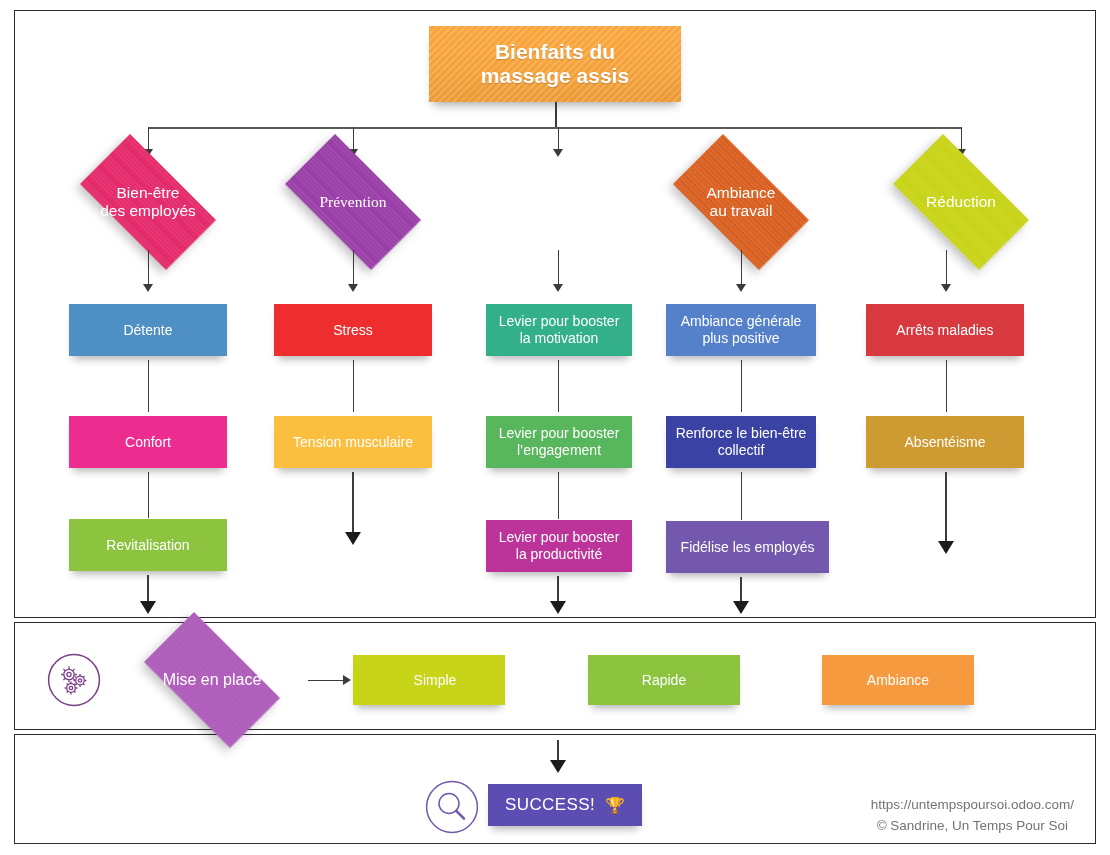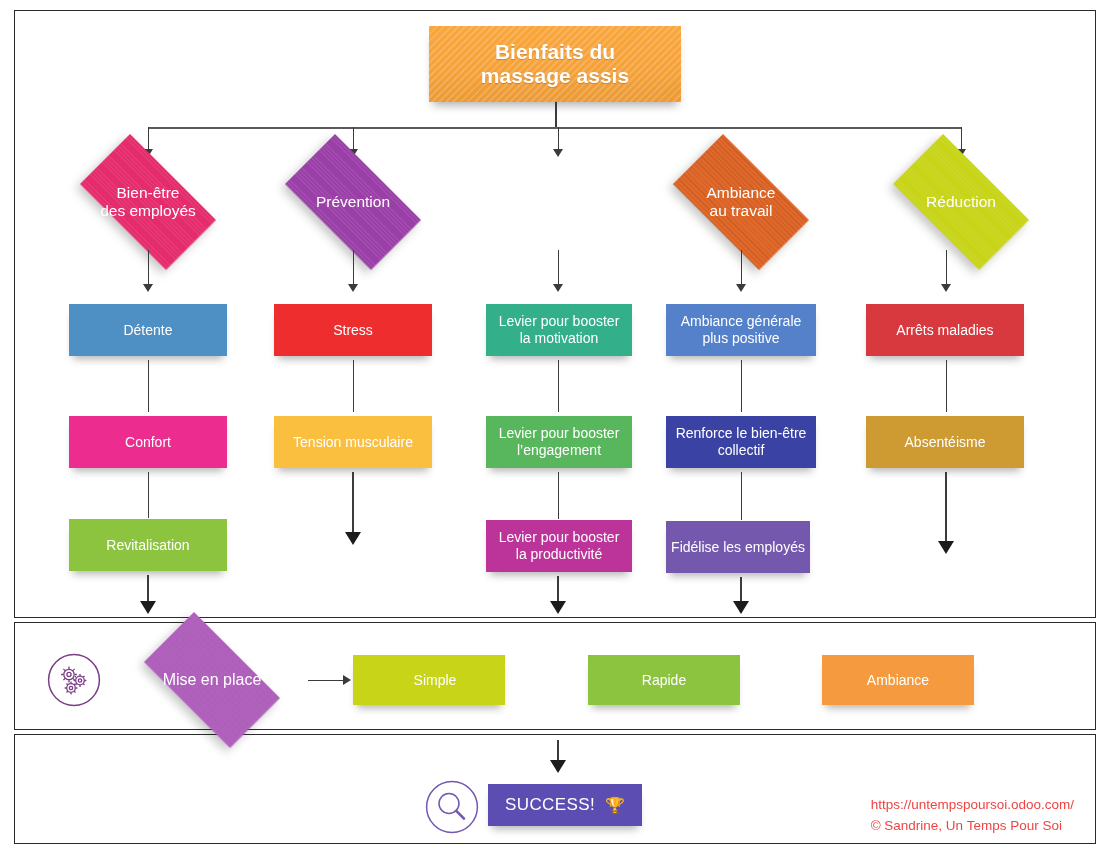--- a/index.html
+++ b/index.html
@@ -89,21 +89,21 @@
     border-bottom: 5px solid transparent;
     border-left: 8px solid #3b3b3b;
   }
 
   
   .circ-icon { position: absolute; }
 
   
   .footer {
     position: absolute; right: 36px; top: 795px;
-    text-align: left; color: #ef4444; font-size: 13.5px; line-height: 1.55;
+    text-align: center; color: #737373; font-size: 13.5px; line-height: 1.55;
   }
   .footer div { white-space: nowrap; }
 
   .succ-box {
     position: absolute;
     display:flex; align-items:center; justify-content:center; gap:10px;
     box-shadow: 0 7px 8px -4px rgba(0,0,0,.30);
   }
   .succ-box .shape-label { font-size: 17px; letter-spacing: .4px; }
   .trophy { font-size: 16px; position: relative; z-index: 3; }
@@ -153,21 +153,21 @@
     <span class="shape-label">Confort</span>
   </div>
   <div class="vline" style="left:147.5px; top:472px; height:46px;"></div>
 
   <div class="rbox" style="left:69px; top:519px; width:158px; height:52px; background:#8DC43F;">
     <span class="shape-label">Revitalisation</span>
   </div>
   <div class="vline" style="left:147.2px; top:575px; height:31px;"></div>
   <div class="arrow-b" style="left:140px; top:601px;"></div>
 
-  <div class="diamond" style="left:267px; top:152px; width:172px; height:100px;">
+  <div class="diamond" style="left:267px; top:152px; width:172px; height:100px;font-family:Liberation Serif, serif;">
     <div class="dshape" style="background:#9B3FA8;">
         <div class="dtex"></div>
       </div>
     <span class="shape-label">Prévention</span>
   </div>
   <div class="vline" style="left:352.5px; top:250px; height:36px;"></div>
   <div class="arrow-s" style="left:348px; top:284px;"></div>
 
   <div class="rbox" style="left:274px; top:304px; width:158px; height:52px; background:#EE2E2E;">
     <span class="shape-label">Stress</span>
@@ -217,21 +217,21 @@
 plus positive</span>
   </div>
   <div class="vline" style="left:740.5px; top:360px; height:52px;"></div>
 
   <div class="rbox" style="left:666px; top:416px; width:150px; height:52px; background:#3A43A3;">
     <span class="shape-label">Renforce le bien-être
 collectif</span>
   </div>
   <div class="vline" style="left:740.5px; top:472px; height:48px;"></div>
 
-  <div class="rbox" style="left:666px; top:521px; width:144px; height:52px; background:#7358AE;">
+  <div class="rbox" style="left:666px; top:521px; width:163px; height:52px; background:#7358AE;">
     <span class="shape-label">Fidélise les employés</span>
   </div>
   <div class="vline" style="left:740.2px; top:577px; height:29px;"></div>
   <div class="arrow-b" style="left:733px; top:601px;"></div>
 
   <div class="diamond" style="left:875px; top:152px; width:172px; height:100px;">
     <div class="dshape" style="background:#C8D418;">
         <div class="dtex"></div>
       </div>
     <span class="shape-label">Réduction</span>

